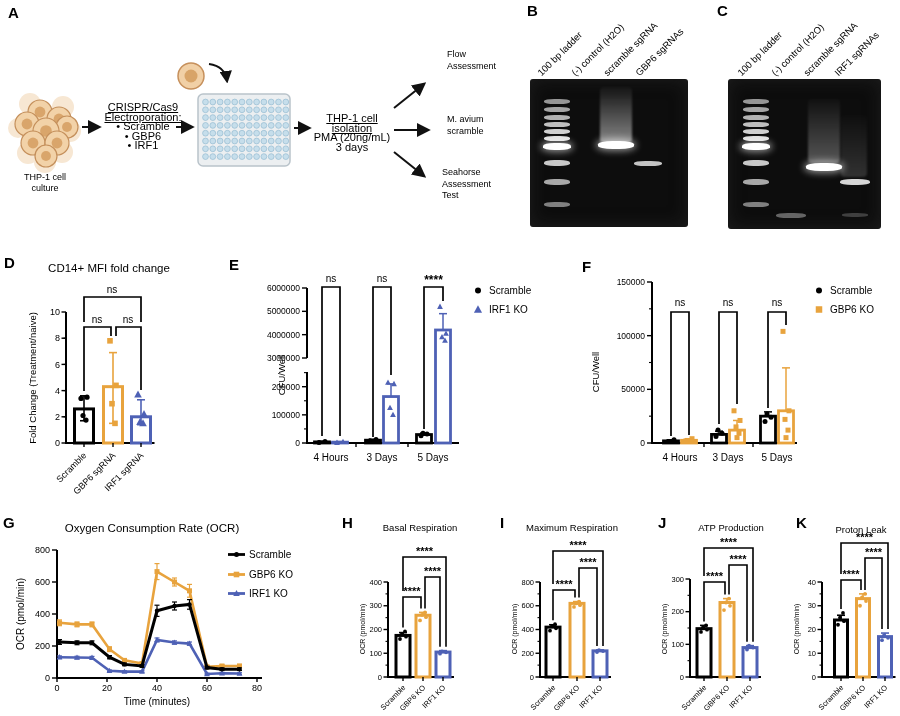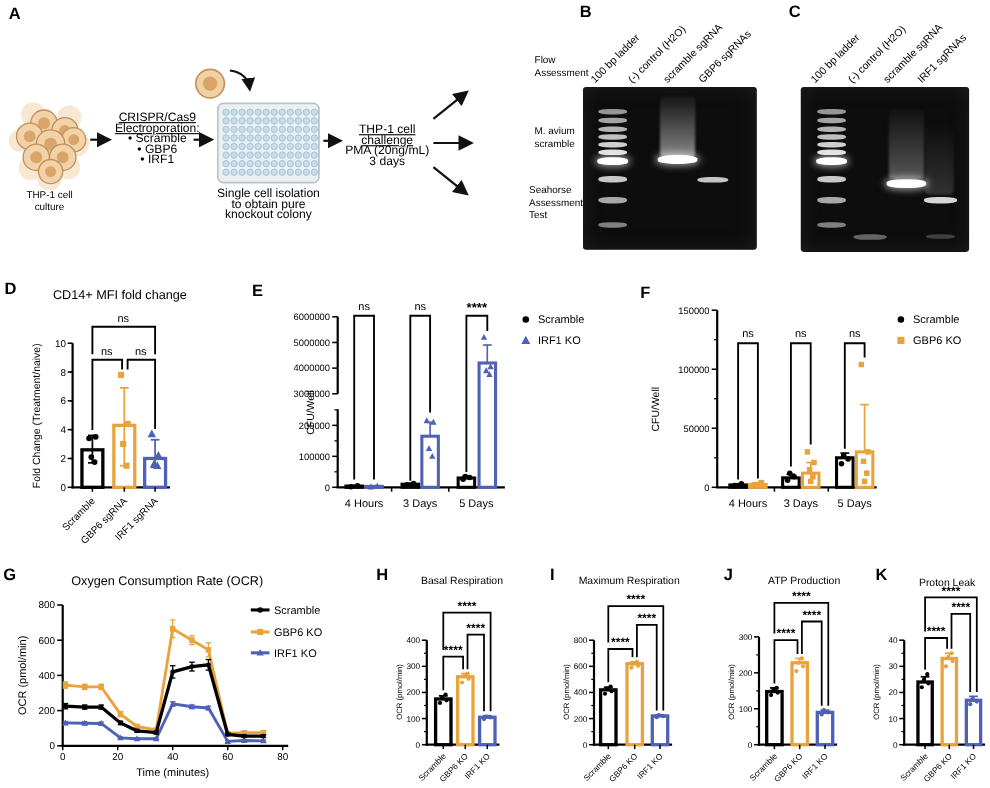--- a/index.html
+++ b/index.html
@@ -2,21 +2,21 @@
 <html><head>
 <meta charset="utf-8">
 <style>
   html,body{margin:0;padding:0;background:#fff;}
   #fig{position:relative;width:900px;height:716px;background:#fff;overflow:hidden;
        font-family:"Liberation Sans",sans-serif;color:#000;}
   #fig svg{position:absolute;left:0;top:0;}
   .plab{position:absolute;font-weight:bold;font-size:15px;z-index:6;}
   .atxt{position:absolute;font-size:11px;line-height:9.5px;z-index:5;}
   .center{text-align:center;}
-  .out{font-size:9px;line-height:11.5px;margin-left:39px;}
+  .out{font-size:9px;line-height:11.5px;}
   .ul{text-decoration:underline;}
   .it{}
   .gel{position:absolute;background:#0d0d0d;border-radius:3px;z-index:4;overflow:hidden;
        box-shadow:inset 0 0 18px rgba(60,60,60,.35);}
   .band{position:absolute;background:#f2f2f2;border-radius:40%;filter:blur(.7px);}
   .bright{background:#fff;box-shadow:0 0 7px 2px rgba(255,255,255,.55);}
   .smear{position:absolute;background:linear-gradient(to bottom,rgba(255,255,255,.03),rgba(255,255,255,.5));
          border-radius:4px;filter:blur(1px);}
   .lane{position:absolute;font-size:9.5px;white-space:nowrap;height:10px;line-height:10px;
         transform-origin:0 100%;transform:rotate(-45deg);z-index:5;}
@@ -184,28 +184,23 @@
     <div>THP-1 cell</div>
     <div>culture</div>
   </div>
   <div class="atxt center" style="left:101px;top:103px;width:84px">
     <div class="ul">CRISPR/Cas9</div>
     <div class="ul">Electroporation:</div>
     <div>• <span>Scramble</span></div>
     <div>• <span class="it">GBP6</span></div>
     <div>• <span class="it">IRF1</span></div>
   </div>
-  <div class="atxt center" style="left:192px;top:172px;width:104px">
-    <div>Single cell isolation</div>
-    <div>to obtain pure</div>
-    <div>knockout colony</div>
-  </div>
   <div class="atxt center" style="left:312px;top:114px;width:80px">
     <div class="ul">THP-1 cell</div>
-    <div class="ul">challenge</div>
+    <div class="ul">isolation</div>
     <div>PMA (20ng/mL)</div>
     <div>3 days</div>
   </div>
   <div class="atxt out" style="left:447px;top:49px">
     <div>Flow</div>
     <div>Assessment</div>
   </div>
   <div class="atxt out" style="left:447px;top:114px">
     <div class="it">M. avium</div>
     <div>scramble</div>

